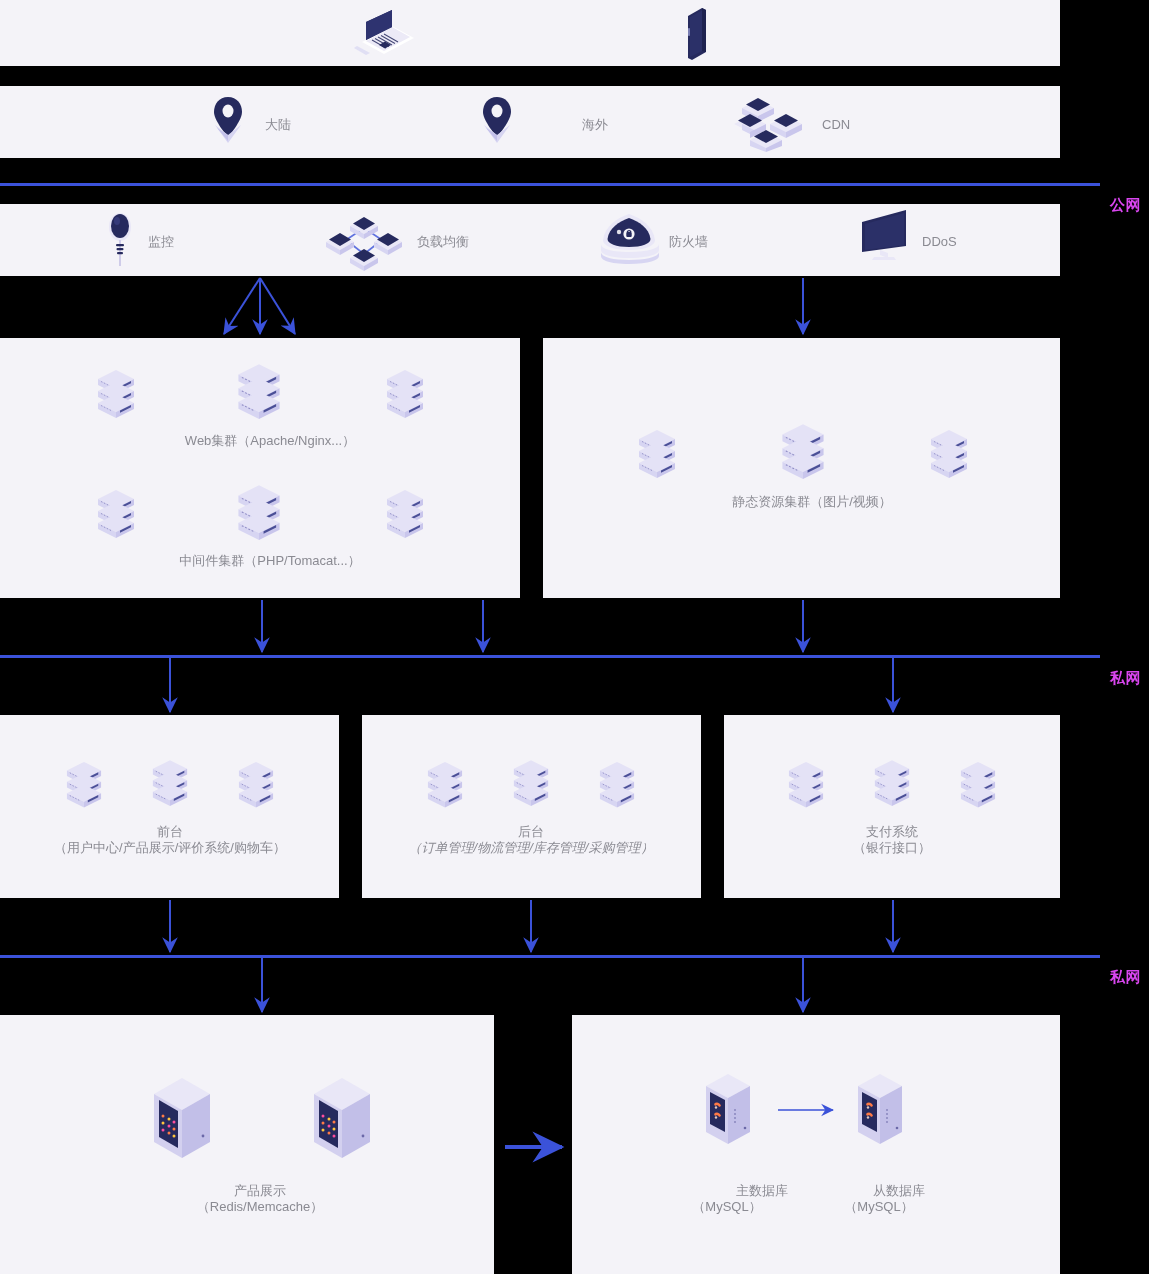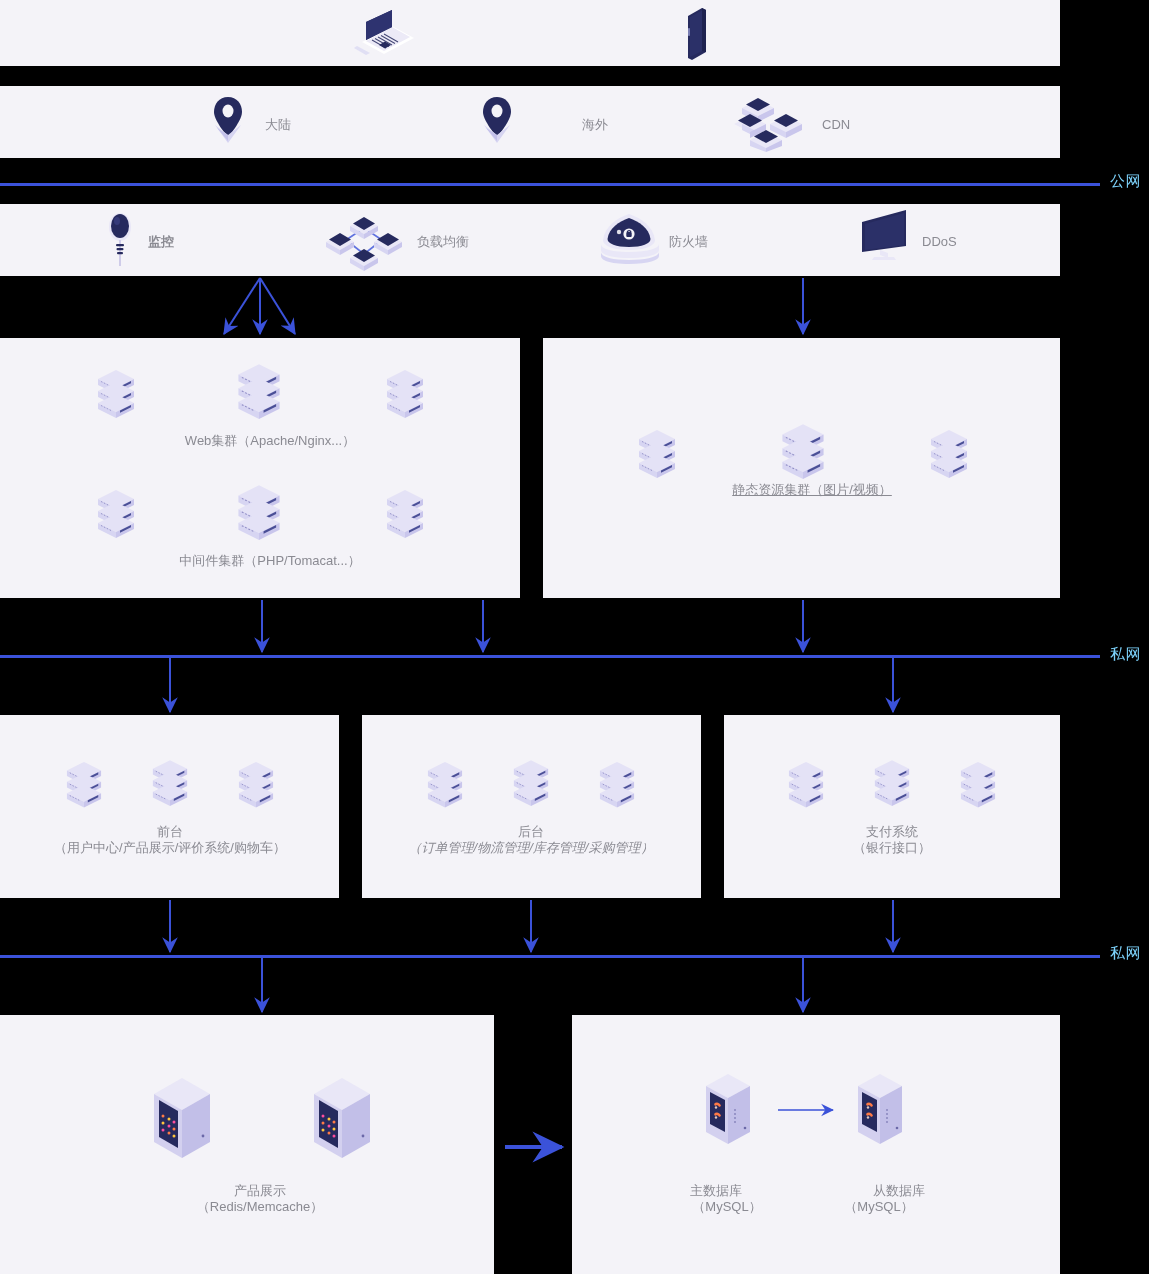--- a/index.html
+++ b/index.html
@@ -7,22 +7,22 @@
        font-family:"Liberation Sans","DejaVu Sans",sans-serif;}
   .stage{position:absolute;inset:0;background:#000;}
 
   .panel{position:absolute;background:#f4f3f8;}
 
   .lbl{position:absolute;color:#8a8a92;font-size:13px;white-space:nowrap;
        line-height:1.45;}
   .lbl.center{text-align:center;transform:translateX(-50%);}
   .lbl.left{text-align:left;}
 
-  .netlabel{position:absolute;color:#7dd3fc;font-size:15px;font-weight:400;
-            white-space:nowrap;letter-spacing:.5px;}
+  .netlabel{position:absolute;color:#d946ef;font-size:15px;font-weight:700;
+            white-space:nowrap;letter-spacing:.5px;margin-top:24px;}
 
   .netline{position:absolute;height:3px;background:#3b52d9;left:0;}
 
   svg.ov{position:absolute;left:0;top:0;width:1149px;height:1274px;
          pointer-events:none;overflow:visible;}
 
   .icon{position:absolute;}
   .icon svg{display:block;}
 </style>
 </head>
@@ -133,21 +133,21 @@
       <ellipse cx="16" cy="16" rx="9" ry="12" fill="#262a5e"></ellipse>
       <ellipse cx="13" cy="11" rx="3" ry="4" fill="#3a3f80" opacity=".8"></ellipse>
       <rect x="15" y="30" width="2" height="26" fill="#cfcce9"></rect>
       <g fill="#262a5e">
         <rect x="12" y="34" width="8" height="2.2" rx="1"></rect>
         <rect x="12.5" y="38" width="7" height="2.2" rx="1"></rect>
         <rect x="13" y="42" width="6" height="2.2" rx="1"></rect>
       </g>
     </svg>
   </div>
-  <div class="lbl left" style="left:148px;top:233px;font-weight:bold;">监控</div>
+  <div class="lbl left" style="left:148px;top:233px;">监控</div>
 
   <div class="icon" style="left:320px;top:206px;">
     <svg width="88" height="68" viewBox="0 0 88 68">
       <g stroke="#3b52d9" stroke-width="1.6" fill="none" opacity=".8">
         <path d="M26 34 L44 22"></path>
           <path d="M44 22 L62 34"></path>
         <path d="M62 34 L44 48"></path>
           <path d="M44 48 L26 34"></path>
       </g>
 
@@ -474,21 +474,21 @@
           <path d="M21 2 L39 11 L21 20 L3 11 Z" fill="#e4e2f6"></path>
           <path d="M3 11 L21 20 L21 26 L3 17 Z" fill="#d7d5f2"></path>
           <path d="M39 11 L21 20 L21 26 L39 17 Z" fill="#c9c6ec"></path>
           <g stroke="#8f8cc4" stroke-width=".9" stroke-dasharray="1.6 1.6">
             <path d="M6 13.5 L16 18.5"></path>
           </g>
           <path d="M25 18.5 L36 13 L36 15.2 L25 20.7 Z" fill="#4a4f96"></path>
         </g>
     </svg>
   </div>
-  <div class="lbl center" style="left:812px;top:481px;text-decoration:underline;">静态资源集群（图片/视频）</div>
+  <div class="lbl center" style="left:812px;top:493px;">静态资源集群（图片/视频）</div>
 
   <div class="icon" style="left:64px;top:760px;">
     <svg width="40" height="55" viewBox="0 0 42 58">
       <g>
           <path d="M21 2 L39 11 L21 20 L3 11 Z" fill="#e4e2f6"></path>
           <path d="M3 11 L21 20 L21 26 L3 17 Z" fill="#d7d5f2"></path>
           <path d="M39 11 L21 20 L21 26 L39 17 Z" fill="#c9c6ec"></path>
           <g stroke="#8f8cc4" stroke-width=".9" stroke-dasharray="1.6 1.6">
             <path d="M6 13.5 L16 18.5"></path>
           </g>
@@ -853,21 +853,21 @@
       </g>
       <g fill="#6b68a8" opacity=".65">
         <circle cx="33" cy="40" r="1"></circle>
           <circle cx="33" cy="44" r="1"></circle>
         <circle cx="33" cy="48" r="1"></circle>
           <circle cx="33" cy="52" r="1"></circle>
       </g>
       <circle cx="43" cy="58" r="1.3" fill="#6b68a8"></circle>
     </svg>
   </div>
-  <div class="lbl center" style="left:716px;top:1182px;">主数据库</div>
+  <div class="lbl center" style="left:762px;top:1182px;">主数据库</div>
   <div class="lbl center" style="left:727px;top:1198px;">（MySQL）</div>
   <div class="lbl center" style="left:879px;top:1182px;margin-left:20px;">从数据库</div>
   <div class="lbl center" style="left:879px;top:1198px;">（MySQL）</div>
 
   <svg class="ov">
     <defs>
       <marker id="ah" markerWidth="9" markerHeight="9" refX="7.4" refY="4.5" orient="auto" markerUnits="strokeWidth">
         <path d="M0,0.6 L8,4.5 L0,8.4 L2.6,4.5 Z" fill="#3b52d9"></path>
       </marker>
     </defs>

